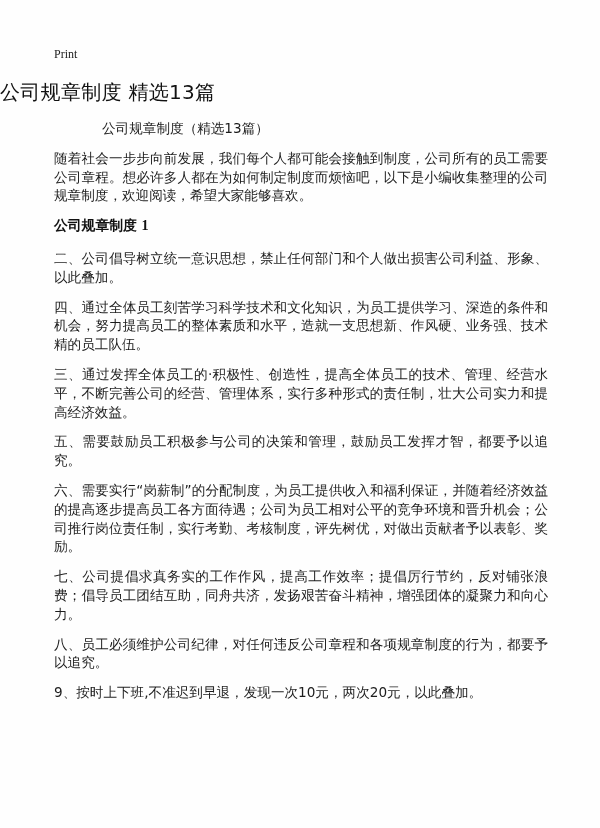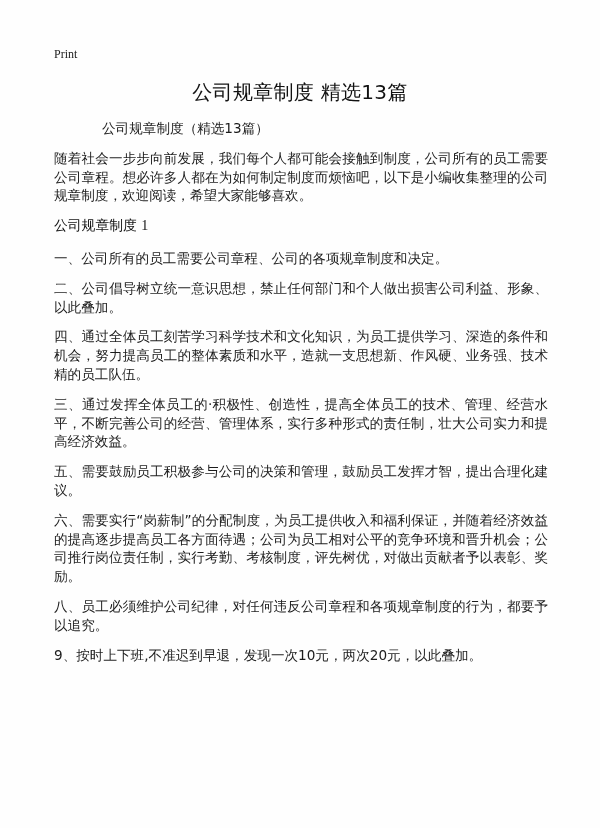--- a/index.html
+++ b/index.html
@@ -28,21 +28,20 @@
       font-family: "Liberation Serif", "DejaVu Serif", serif;
       font-size: 12px;
       line-height: 16px;
       color: #222;
     }
     .doc-title {
       position: absolute;
       left: 0;
       width: 600px;
       top: 79px;
-      text-align: center;
       font-family: "DejaVu Sans", "Liberation Sans", sans-serif;
       font-size: 20px;
       line-height: 26px;
       color: #111;
       letter-spacing: 0.3px;
     }
     .content {
       position: absolute;
       left: 54px;
       top: 119px;
@@ -58,21 +57,21 @@
       word-break: break-all;
     }
     .content p.subtitle {
       margin-bottom: 11px;
       margin-left: 48px;
     }
     .content h2 {
       margin: 0 0 13px 0;
       font-size: 13.8px;
       line-height: 18.8px;
-      font-weight: normal;
+      font-weight: bold;
       font-family: "DejaVu Sans", "Liberation Sans", sans-serif;
       color: #111;
     }
     .content h2 .num {
       font-family: "Liberation Serif", "DejaVu Serif", serif;
       font-size: 14px;
     }
   </style>
 </head>
 <body>
@@ -84,25 +83,25 @@
   <div class="doc-title">公司规章制度  精选13篇</div>
 
   <div class="content">
 
     <p class="subtitle">公司规章制度（精选13篇）</p>
 
     <p>随着社会一步步向前发展，我们每个人都可能会接触到制度，公司所有的员工需要公司章程。想必许多人都在为如何制定制度而烦恼吧，以下是小编收集整理的公司规章制度，欢迎阅读，希望大家能够喜欢。</p>
 
     <h2><span>公司规章制度</span> <span class="num">1</span></h2>
 
-    <p>一、公司所有的员工需要公司章程、公司的各项规章制度和决定。</p>
     <p>二、公司倡导树立统一意识思想，禁止任何部门和个人做出损害公司利益、形象、以此叠加。</p>
     <p>四、通过全体员工刻苦学习科学技术和文化知识，为员工提供学习、深造的条件和机会，努力提高员工的整体素质和水平，造就一支思想新、作风硬、业务强、技术精的员工队伍。</p>
     <p>三、通过发挥全体员工的·积极性、创造性，提高全体员工的技术、管理、经营水平，不断完善公司的经营、管理体系，实行多种形式的责任制，壮大公司实力和提高经济效益。</p>
-    <p>五、需要鼓励员工积极参与公司的决策和管理，鼓励员工发挥才智，提出合理化建议。</p>
+    <p>五、需要鼓励员工积极参与公司的决策和管理，鼓励员工发挥才智，都要予以追究。</p>
     <p>六、需要实行“岗薪制”的分配制度，为员工提供收入和福利保证，并随着经济效益的提高逐步提高员工各方面待遇；公司为员工相对公平的竞争环境和晋升机会；公司推行岗位责任制，实行考勤、考核制度，评先树优，对做出贡献者予以表彰、奖励。</p>
+    <p>七、公司提倡求真务实的工作作风，提高工作效率；提倡厉行节约，反对铺张浪费；倡导员工团结互助，同舟共济，发扬艰苦奋斗精神，增强团体的凝聚力和向心力。</p>
     <p>八、员工必须维护公司纪律，对任何违反公司章程和各项规章制度的行为，都要予以追究。</p>
 
 
     <p>9、按时上下班,不准迟到早退，发现一次10元，两次20元，以此叠加。</p>
 
   </div>
 </div>
 
 </body></html>

